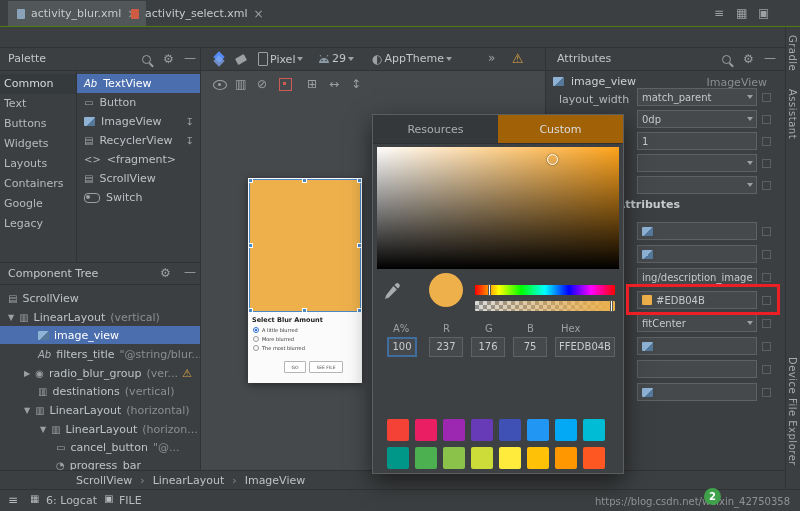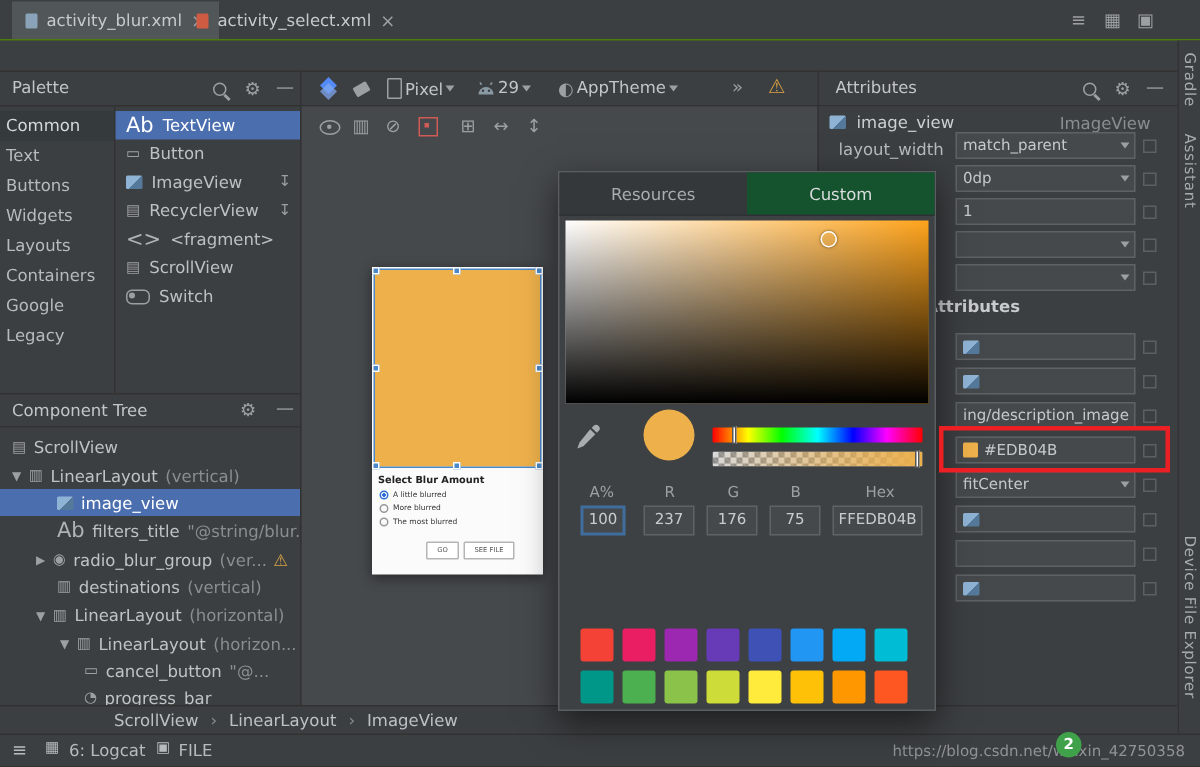--- a/index.html
+++ b/index.html
@@ -29,21 +29,21 @@
   .eraser{position:absolute;width:10px;height:7px;background:#9da0a3;transform:rotate(-30deg);border-radius:1px;}
   .phone{width:8px;height:12px;border:1px solid #9da0a3;border-radius:1px;display:inline-block;}
   .ddl{position:absolute;display:flex;align-items:center;gap:2px;color:#c3c6c9;}
   .warn{color:#d9a343;font-size:13px;line-height:1;}
 
   
   .cat{position:absolute;left:0;width:76px;height:20px;line-height:20px;padding-left:4px;box-sizing:border-box;color:#b7bbbe;}
   .cat.sel{background:#353a3d;color:#d6d9db;}
   .comp{position:absolute;left:76px;width:124px;height:19px;display:flex;align-items:center;gap:6px;padding-left:8px;box-sizing:border-box;}
   .comp.sel{background:#4b6eaf;color:#fff;}
-  .ab{font-size:14px;color:#aeb3b8;}
+  .ab{font-size:10px;color:#aeb3b8;font-style:italic;}
   .comp.sel .ab{color:#fff;}
   .pic{width:11px;height:9px;border-radius:1px;background:linear-gradient(135deg,#8fb3d5 55%,#55799b 55%);display:inline-block;}
   .sw{width:14px;height:8px;border:1px solid #9da0a3;border-radius:4px;position:relative;display:inline-block;}
   .sw::after{content:'';position:absolute;left:1px;top:1px;width:4px;height:4px;border-radius:50%;background:#9da0a3;}
   .dl{position:absolute;right:6px;color:#9da0a3;font-size:10px;}
 
   
   .tree-row{position:absolute;left:0;width:200px;height:18px;display:flex;align-items:center;gap:5px;box-sizing:border-box;}
   .tree-row.sel{background:#4b6eaf;}
   .tree-row.sel .tl{color:#fff;}
@@ -66,21 +66,21 @@
   .radio-row{position:absolute;left:5px;display:flex;align-items:center;gap:3px;}
   .rdot{width:4px;height:4px;border:1px solid #999;border-radius:50%;display:inline-block;}
   .rdot.on{border-color:#2f6fd6;background:radial-gradient(circle,#2f6fd6 40%,transparent 45%);}
   .rlbl{font-size:5px;color:#333;}
   .cv-btn{position:absolute;top:183px;height:10px;border:1px solid #b5b5b5;border-radius:1px;font-size:4.5px;color:#555;display:flex;align-items:center;justify-content:center;background:#fff;}
 
   
   #picker{position:absolute;left:372px;top:114px;width:252px;height:360px;background:#3d4143;border:1px solid #5a5e60;box-shadow:0 8px 22px rgba(0,0,0,.55);z-index:40;box-sizing:border-box;}
   .ptabs{position:absolute;left:0;top:0;width:100%;height:28px;display:flex;background:#34383a;border-bottom:1px solid #2e3133;}
   .ptab{flex:1;display:flex;align-items:center;justify-content:center;color:#a9adb0;}
-  .ptab.active{background:#14532d;color:#dadcde;}
+  .ptab.active{background:#a16207;color:#dadcde;}
   #svbox{position:absolute;left:4px;top:32px;width:242px;height:122px;
          background-image:linear-gradient(to top,#000 0%,rgba(0,0,0,0) 100%),linear-gradient(to right,#fff 0%,#ffa41c 100%);}
   #svcur{position:absolute;left:170px;top:7px;width:9px;height:9px;border:1.5px solid #fff;border-radius:50%;box-shadow:0 0 2px rgba(0,0,0,.6);}
   #bigdot{position:absolute;left:56px;top:158px;width:34px;height:34px;border-radius:50%;}
   .slider{position:absolute;left:102px;width:140px;height:10px;border-radius:1px;}
   #hue{top:170px;background:linear-gradient(to right,#f00 0%,#ff0 17%,#0f0 33%,#0ff 50%,#00f 67%,#f0f 83%,#f00 100%);}
   #alpha{top:186px;background-image:linear-gradient(to right,rgba(237,176,75,0),#EDB04B),
          linear-gradient(45deg,#8e8e8e 25%,transparent 25%,transparent 75%,#8e8e8e 75%),
          linear-gradient(45deg,#8e8e8e 25%,transparent 25%,transparent 75%,#8e8e8e 75%);
          background-size:100% 100%,8px 8px,8px 8px;background-position:0 0,0 0,4px 4px;background-color:#d9d9d9;}
@@ -410,21 +410,21 @@
         <span class="smark" style="left:13px"></span>
       </div>
     <div id="alpha" class="slider">
         <span class="smark" style="left:135px"></span>
       </div>
 
     <span class="plbl" style="left:20px">A%</span>
     <span class="plbl" style="left:70px">R</span>
     <span class="plbl" style="left:112px">G</span>
     <span class="plbl" style="left:154px">B</span>
-    <span class="plbl" style="left:204px">Hex</span>
+    <span class="plbl" style="left:188px">Hex</span>
 
     <div class="pbox focus" style="left:14px;width:30px">100</div>
     <div class="pbox" style="left:56px;width:34px">237</div>
     <div class="pbox" style="left:98px;width:34px">176</div>
     <div class="pbox" style="left:140px;width:34px">75</div>
     <div class="pbox" style="left:182px;width:60px">FFEDB04B</div>
 
 
     <span class="swatch" style="left: 14px; top: 304px; background: rgb(244, 67, 54);"></span>
     <span class="swatch" style="left: 42px; top: 304px; background: rgb(233, 30, 99);"></span>

